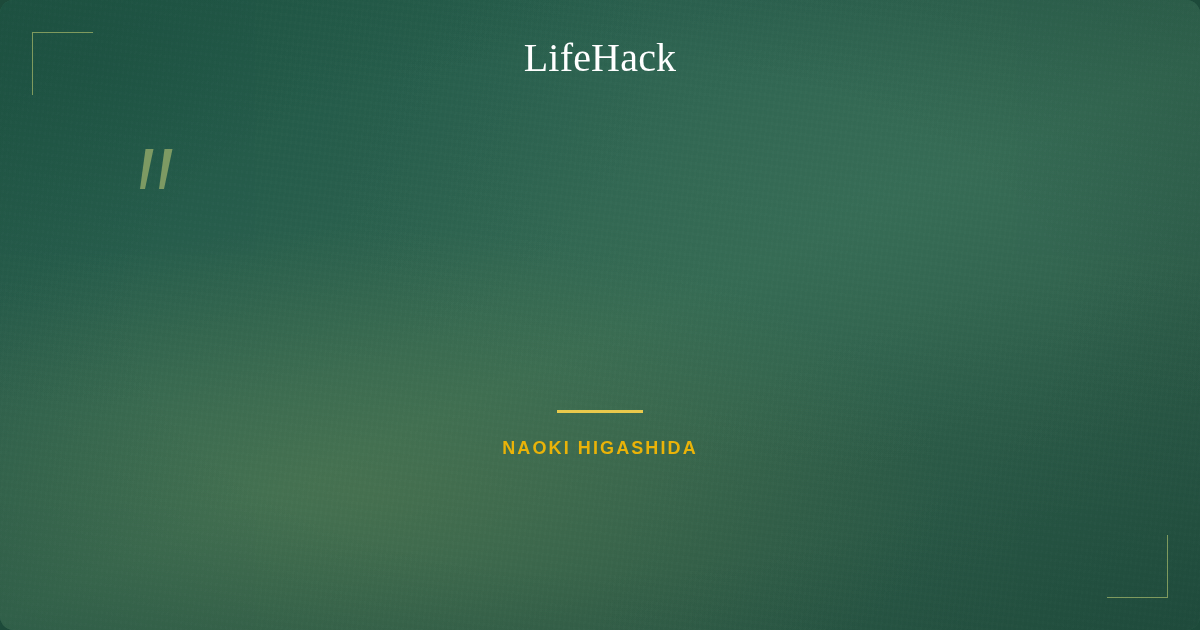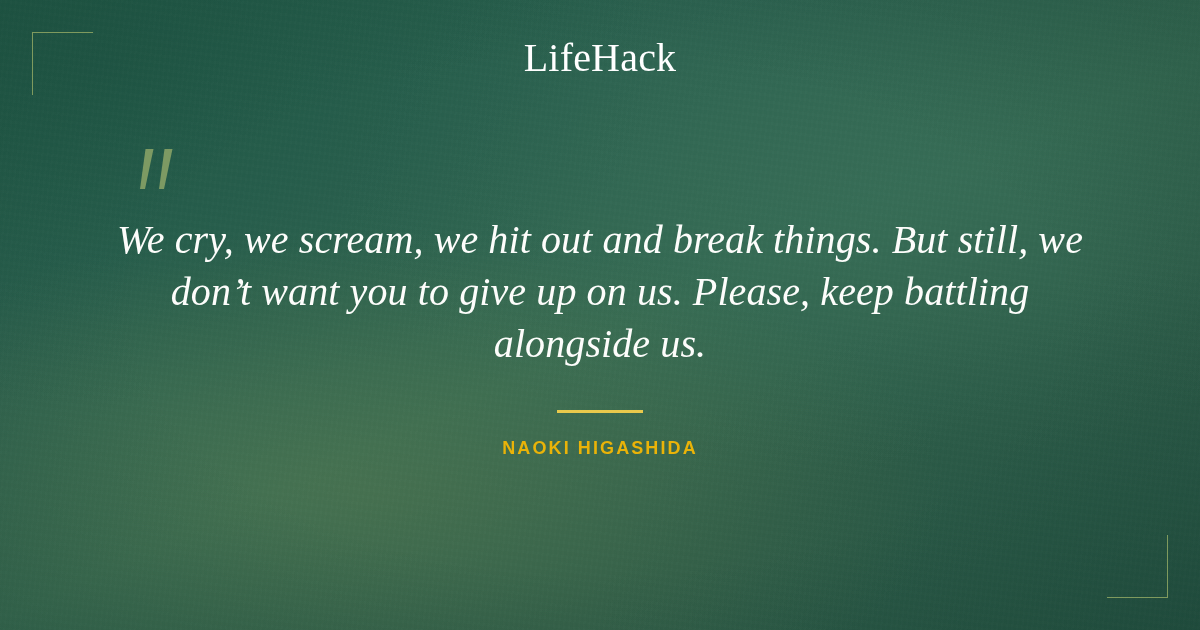--- a/index.html
+++ b/index.html
@@ -7,20 +7,21 @@
     padding: 0;
     background: #1d4a3a;
   }
   #card {
     position: relative;
     width: 1200px;
     height: 630px;
     overflow: hidden;
     background-color: #2b5c49;
     font-family: "Liberation Sans", sans-serif;
+    border-radius: 14px;
   }
   
   #bg-base {
     position: absolute;
     inset: 0;
     background:
       radial-gradient(ellipse 70% 60% at 30% 78%, rgba(106,130,80,0.34) 0%, rgba(106,130,80,0.16) 38%, rgba(106,130,80,0) 70%),
       radial-gradient(ellipse 55% 55% at 72% 30%, rgba(58,112,92,0.45) 0%, rgba(58,112,92,0.12) 55%, rgba(58,112,92,0) 80%),
       radial-gradient(ellipse 60% 70% at 8% 10%, rgba(31,86,69,0.75) 0%, rgba(31,86,69,0.25) 50%, rgba(31,86,69,0) 78%),
       radial-gradient(ellipse 70% 80% at 100% 100%, rgba(30,78,63,0.55) 0%, rgba(30,78,63,0) 72%),
@@ -128,23 +129,18 @@
     <span>LifeHack</span>
   </div>
 
   <div id="quote-mark">
     <svg width="56" height="46" viewBox="0 0 56 46" xmlns="http://www.w3.org/2000/svg">
       <path d="M14.5 1 L22.5 1 L14.0 41 L9.0 41 Z" fill="#7d9a63"></path>
       <path d="M33.5 1 L41.5 1 L33.0 41 L28.0 41 Z" fill="#7d9a63"></path>
     </svg>
   </div>
 
-  <div id="quote-text">
-    <div>We cry, we scream, we hit out and break things. But still, we</div>
-    <div>don’t want you to give up on us. Please, keep battling</div>
-    <div>alongside us.</div>
-  </div>
 
   <div id="divider"></div>
 
   <div id="attribution">NAOKI HIGASHIDA</div>
 
 </div>
 
 </body></html>

